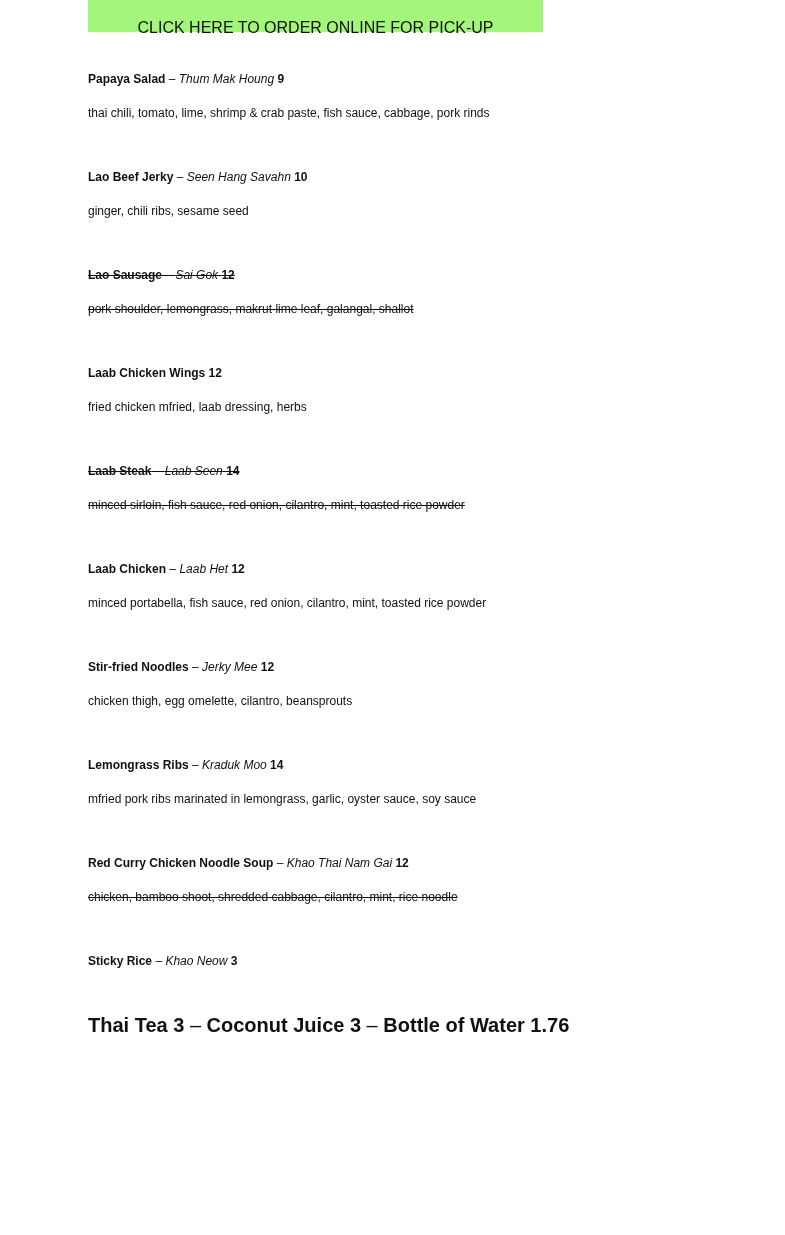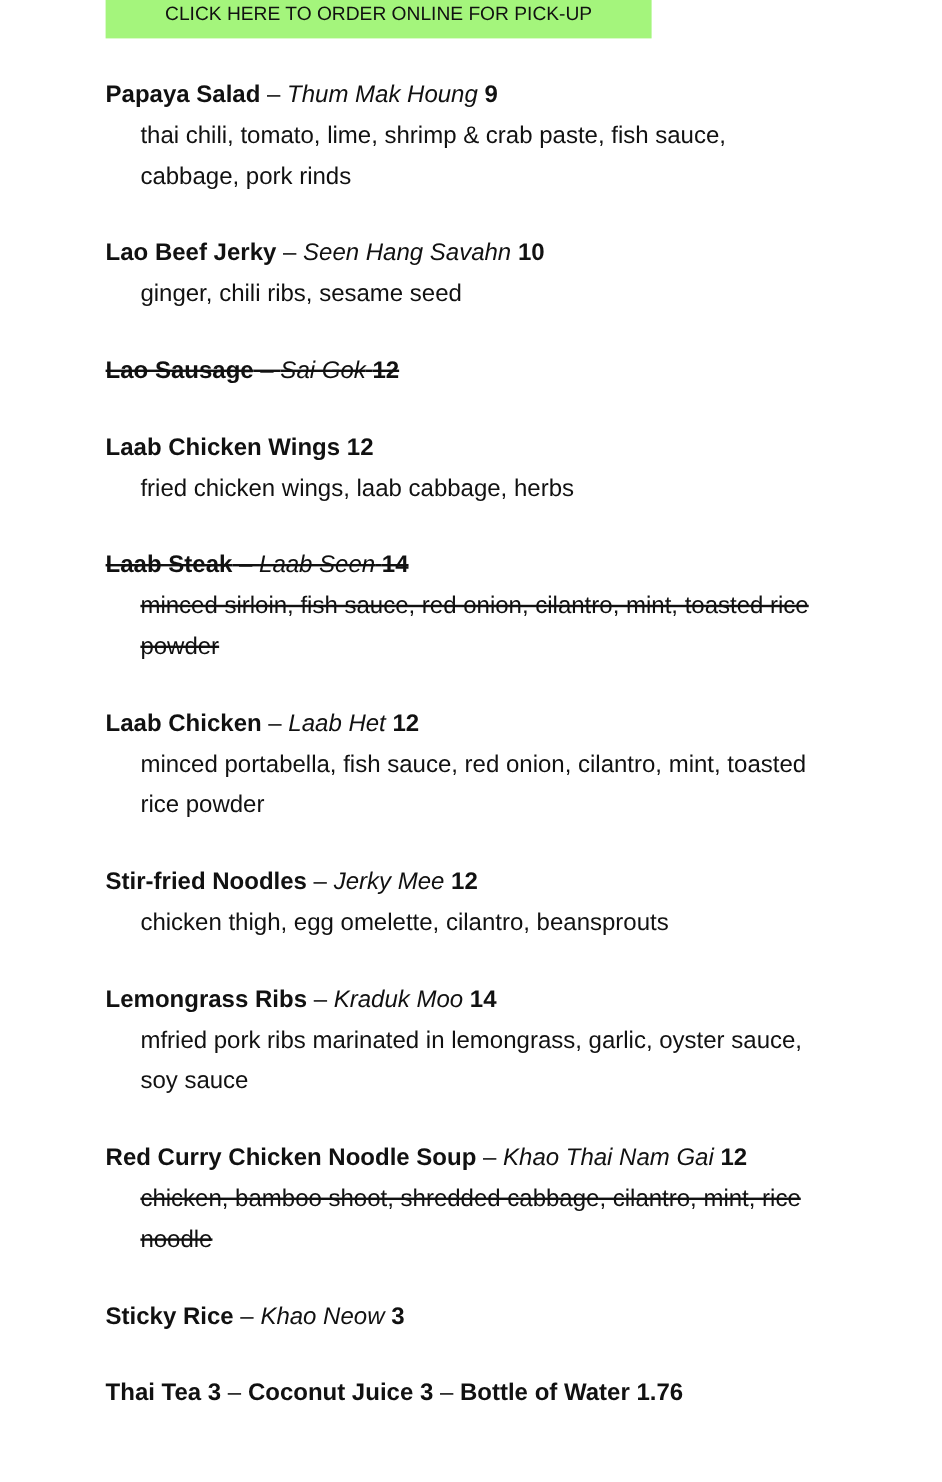--- a/index.html
+++ b/index.html
@@ -27,44 +27,43 @@
       justify-content: center;
       font-size: 16px;
       color: #111;
       text-decoration: none;
       padding-top: 0px;
       box-sizing: border-box;
       cursor: pointer;
     }
     .order-banner span {
       position: relative;
-      top: 1px;
+      top: 16px;
     }
     .menu {
       position: absolute;
       left: 88px;
       top: 62px;
       width: 600px;
     }
     .item {
       margin: 0 0 30px 0;
-      font-size: 20px;
+      font-size: 12px;
       line-height: 34px;
     }
     .item .title {
       display: block;
     }
     .item .name { font-weight: bold; }
     .item .dash { font-weight: normal; }
     .item .lao { font-style: italic; font-weight: normal; }
     .item .price { font-weight: bold; }
     .item .desc {
       display: block;
       font-weight: normal;
-      margin-left: 29px;
     }
     .struck { text-decoration: line-through; }
     .drinks {
       font-size: 20px;
       line-height: 34px;
       font-weight: bold;
     }
     .drinks .dash { font-weight: normal; }
   </style>
 </head>
@@ -81,25 +80,26 @@
     <span class="desc">thai chili, tomato, lime, shrimp &amp; crab paste, fish sauce, cabbage, pork rinds</span>
   </div>
 
   <div class="item">
     <span class="title"><span class="name">Lao Beef Jerky</span><span class="dash"> – </span><span class="lao">Seen Hang Savahn</span> <span class="price">10</span></span>
     <span class="desc">ginger, chili ribs, sesame seed</span>
   </div>
 
   <div class="item">
     <span class="title struck"><span class="name">Lao Sausage</span><span class="dash"> – </span><span class="lao">Sai Gok</span> <span class="price">12</span></span>
+    <span class="desc struck">pork shoulder, lemongrass, makrut lime leaf, galangal, shallot</span>
   </div>
 
   <div class="item">
     <span class="title"><span class="name">Laab Chicken Wings</span> <span class="price">12</span></span>
-    <span class="desc">fried chicken wings, laab cabbage, herbs</span>
+    <span class="desc">fried chicken mfried, laab dressing, herbs</span>
   </div>
 
   <div class="item">
     <span class="title struck"><span class="name">Laab Steak</span><span class="dash"> – </span><span class="lao">Laab Seen</span> <span class="price">14</span></span>
     <span class="desc struck">minced sirloin, fish sauce, red onion, cilantro, mint, toasted rice powder</span>
   </div>
 
   <div class="item">
     <span class="title"><span class="name">Laab Chicken</span><span class="dash"> – </span><span class="lao">Laab Het</span> <span class="price">12</span></span>
     <span class="desc">minced portabella, fish sauce, red onion, cilantro, mint, toasted rice powder</span>

